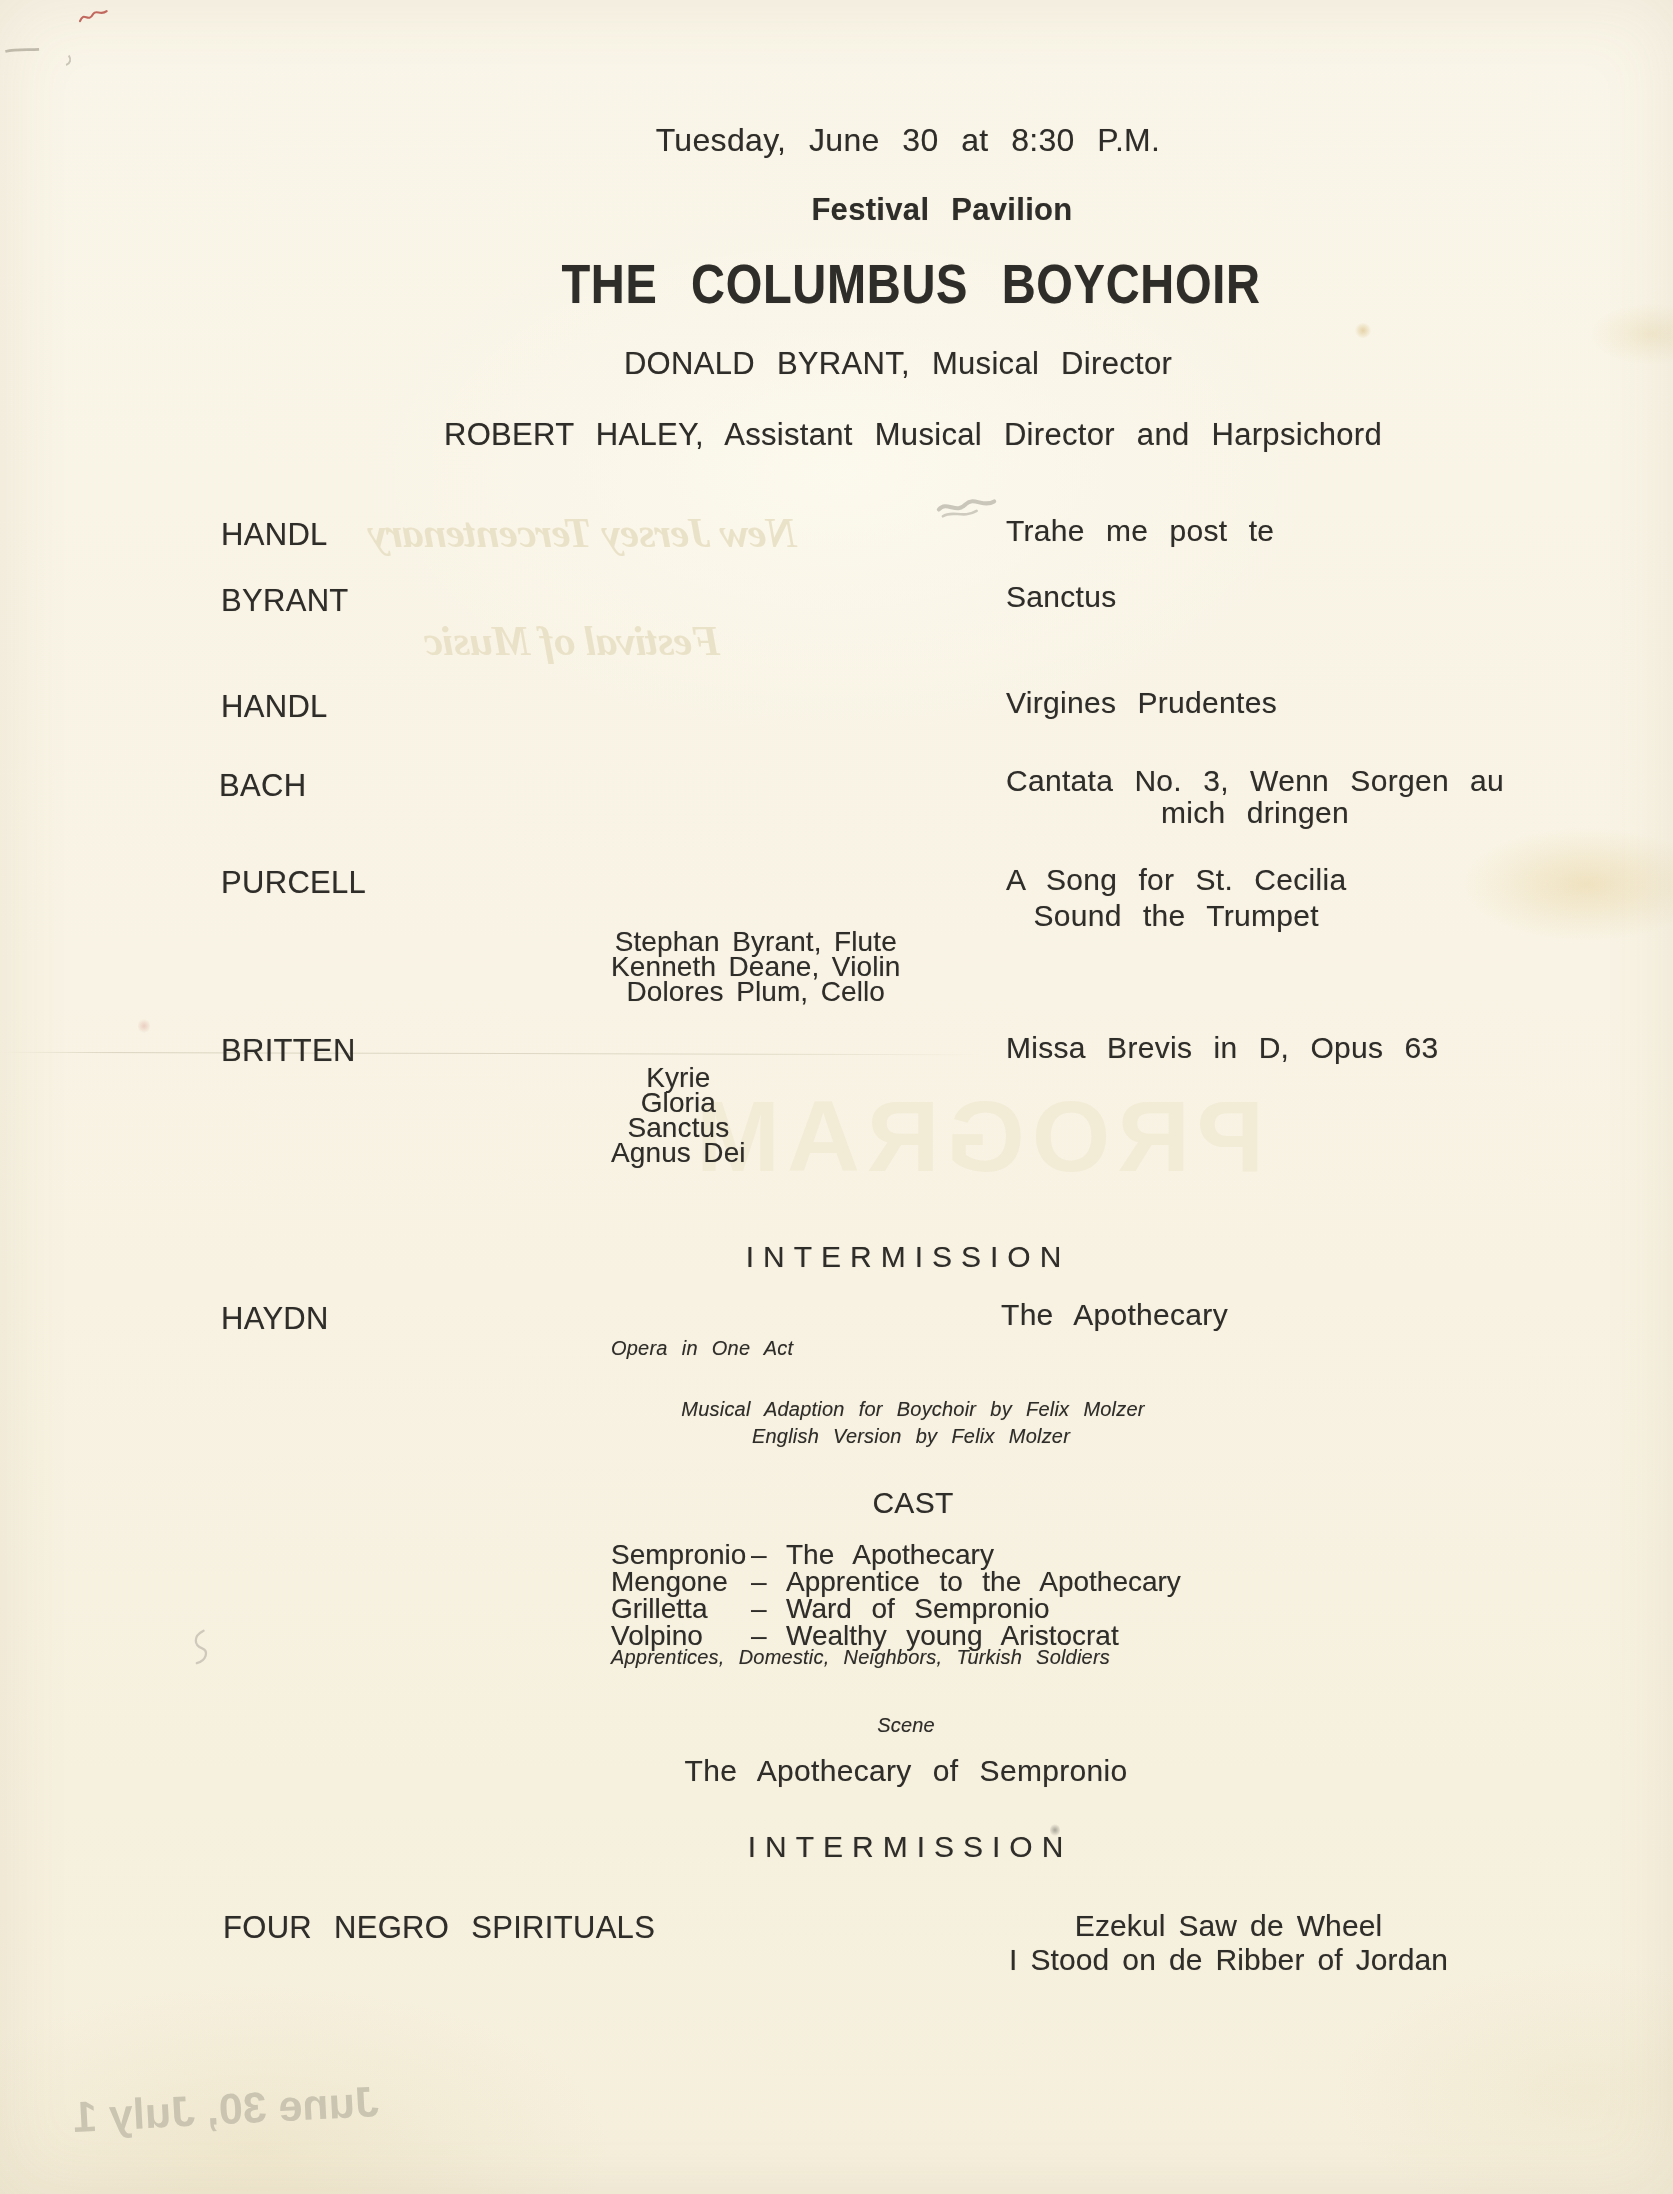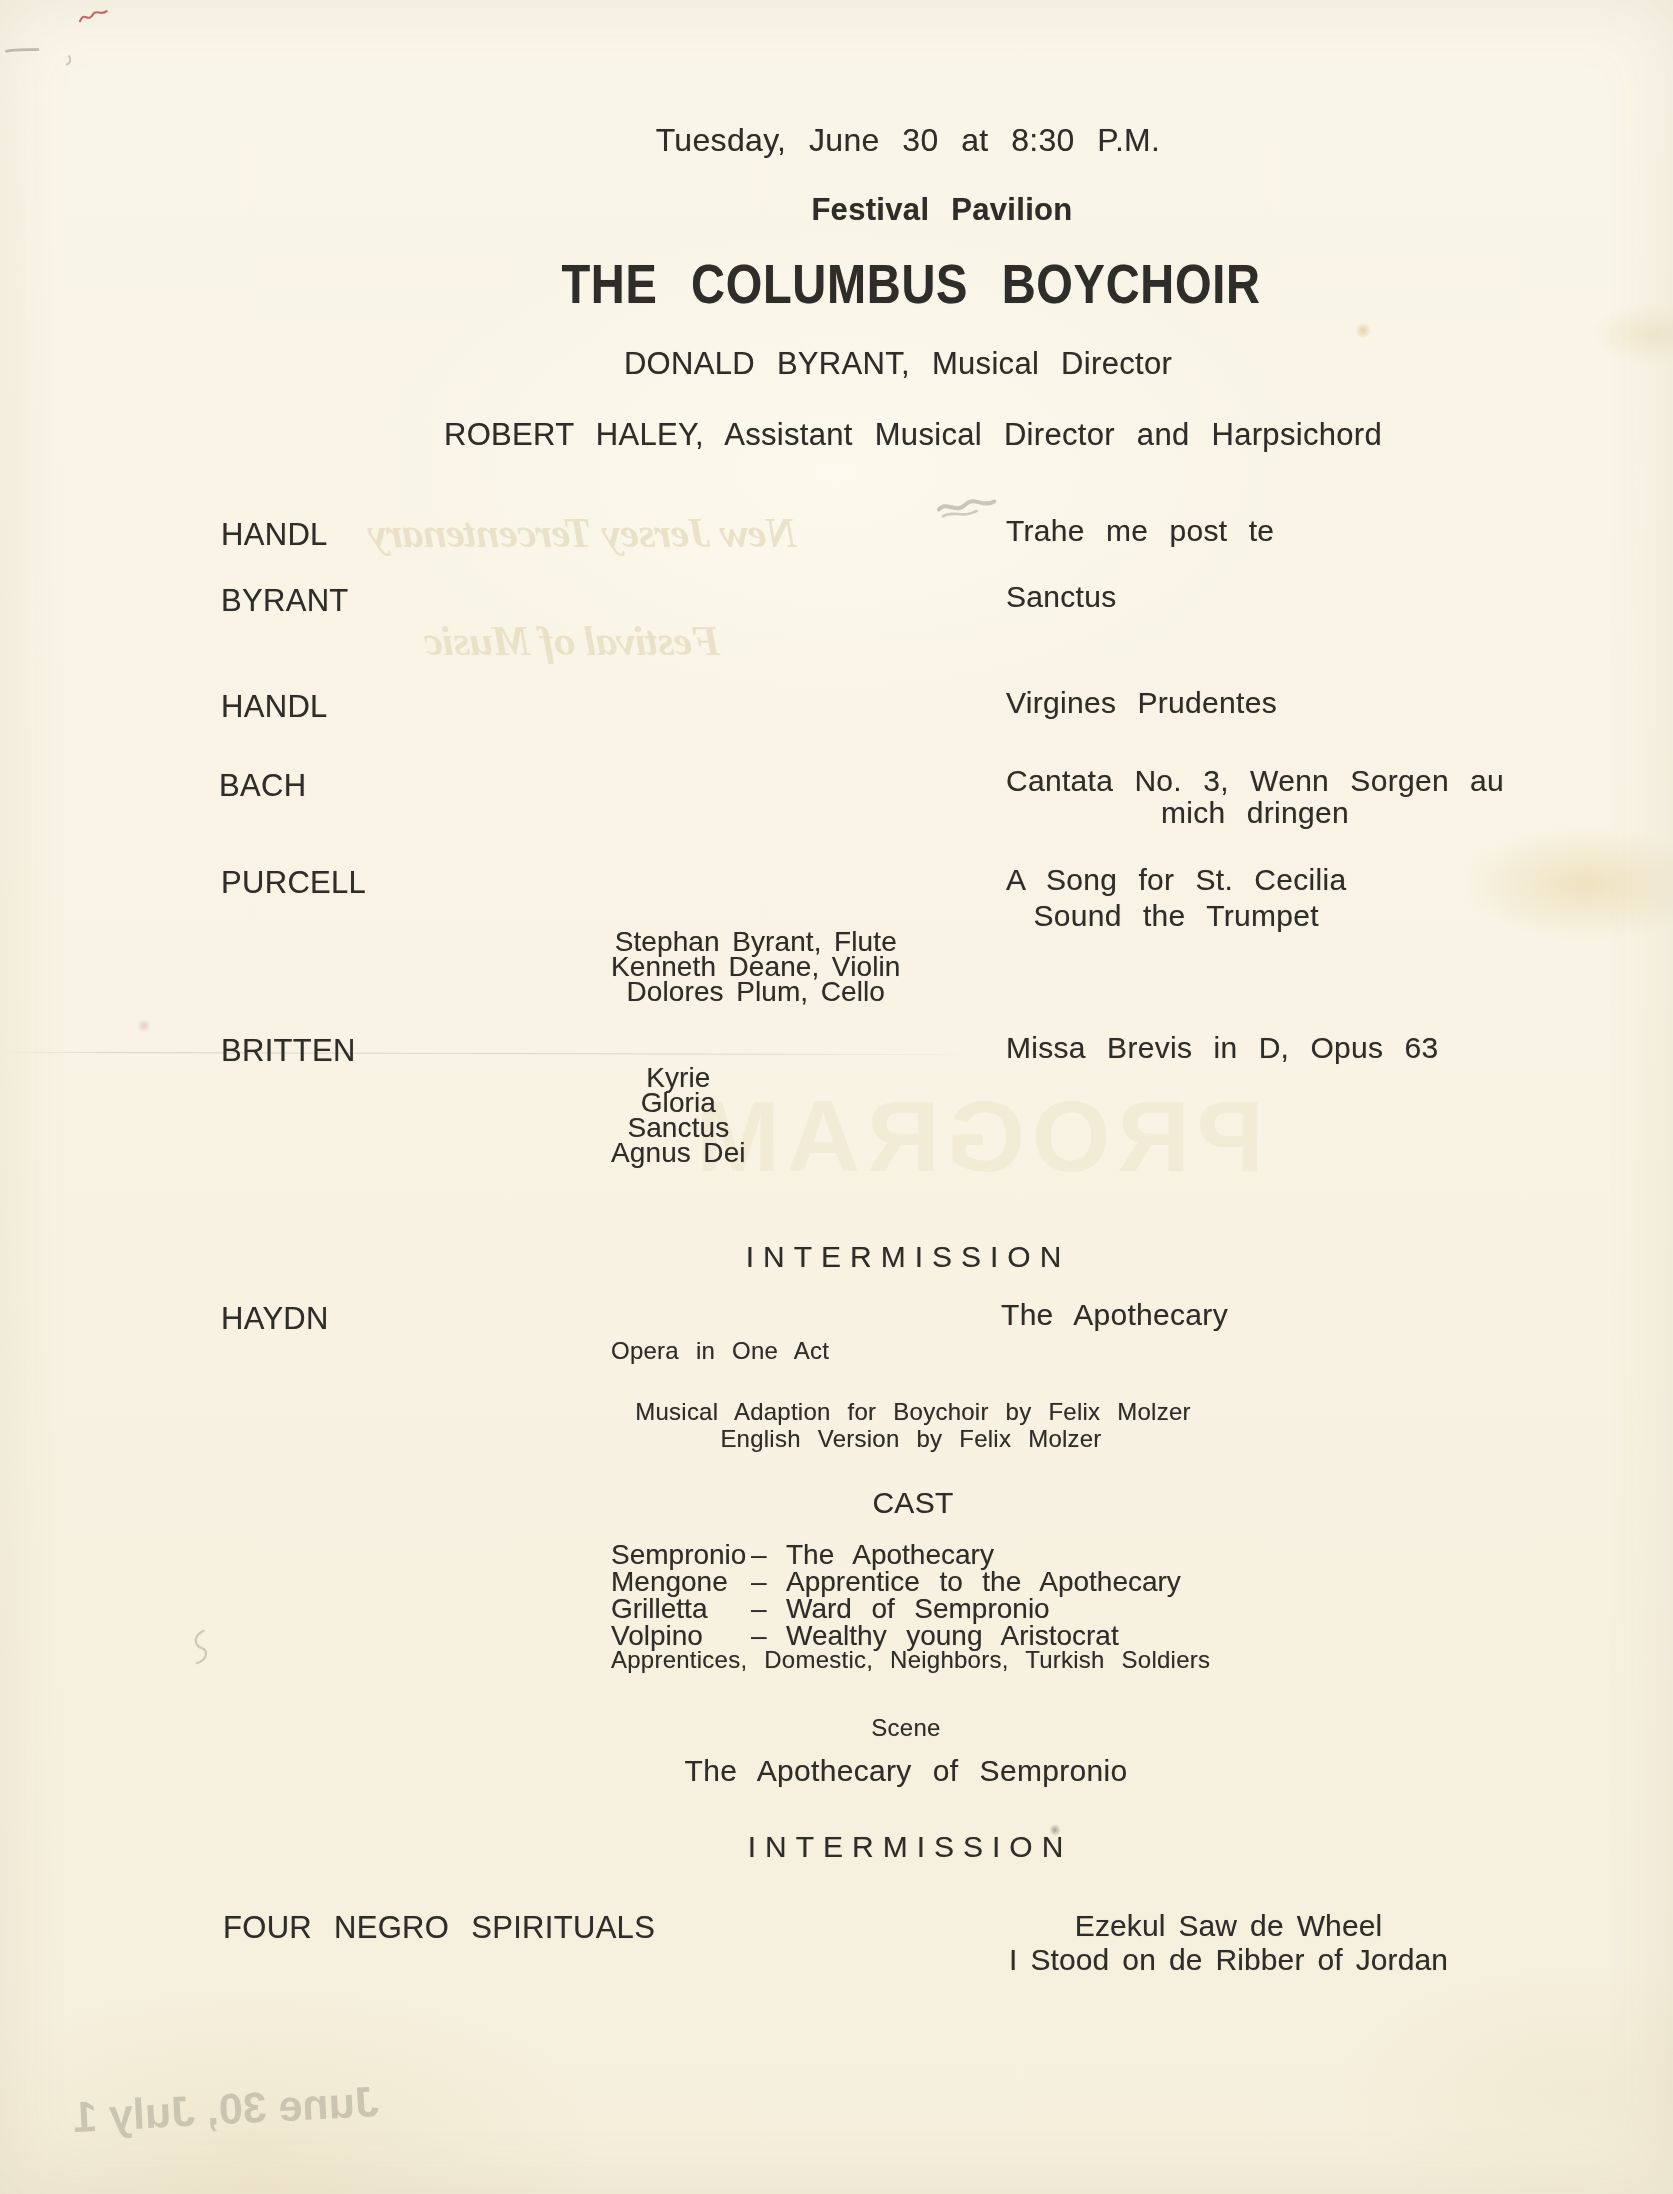--- a/index.html
+++ b/index.html
@@ -22,21 +22,21 @@
   .txt{
     position:absolute;
     white-space:nowrap;
     line-height:1.05;
     word-spacing:0.42em;
     letter-spacing:0.01em;
     text-shadow:0 0 0.7px rgba(42,40,36,0.38);
   }
   .centered{left:0;width:100%;text-align:center;}
   .sz-body{font-size:30px;}
-  .sz-small{font-size:24px;}
+  .sz-small{font-size:20px;font-style:italic;}
   .sz-caps{font-size:31px;}
   .bold{font-weight:700;}
   .wide{letter-spacing:0.30em;}
   .title-main{font-size:47px;font-weight:700;letter-spacing:0.015em;}
   .lines div{white-space:nowrap;text-align:center;}
   .perf-lines div{line-height:25px;font-size:28px;}
   .mov-lines div{line-height:25px;font-size:28px;}
   .song-lines div{line-height:34px;font-size:30px;}
   .work-lines-tight div{line-height:32px;}
   .work-lines-med div{line-height:36px;}

